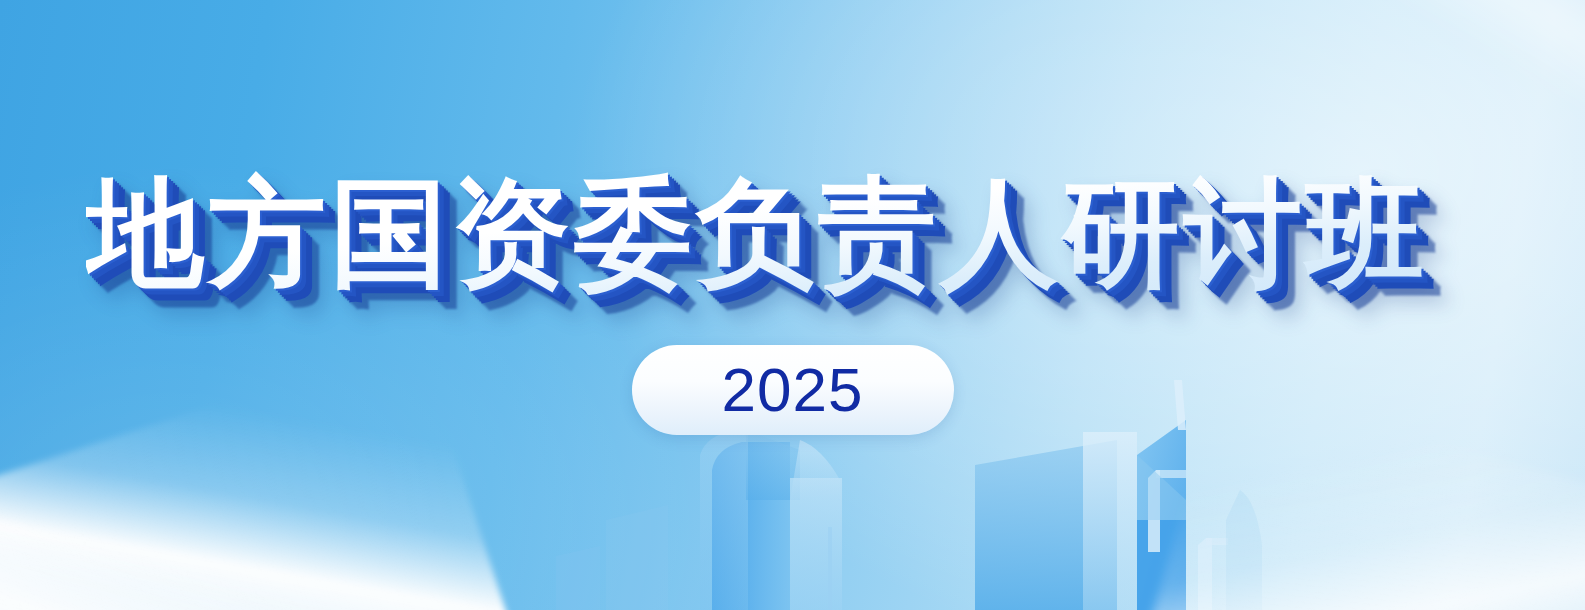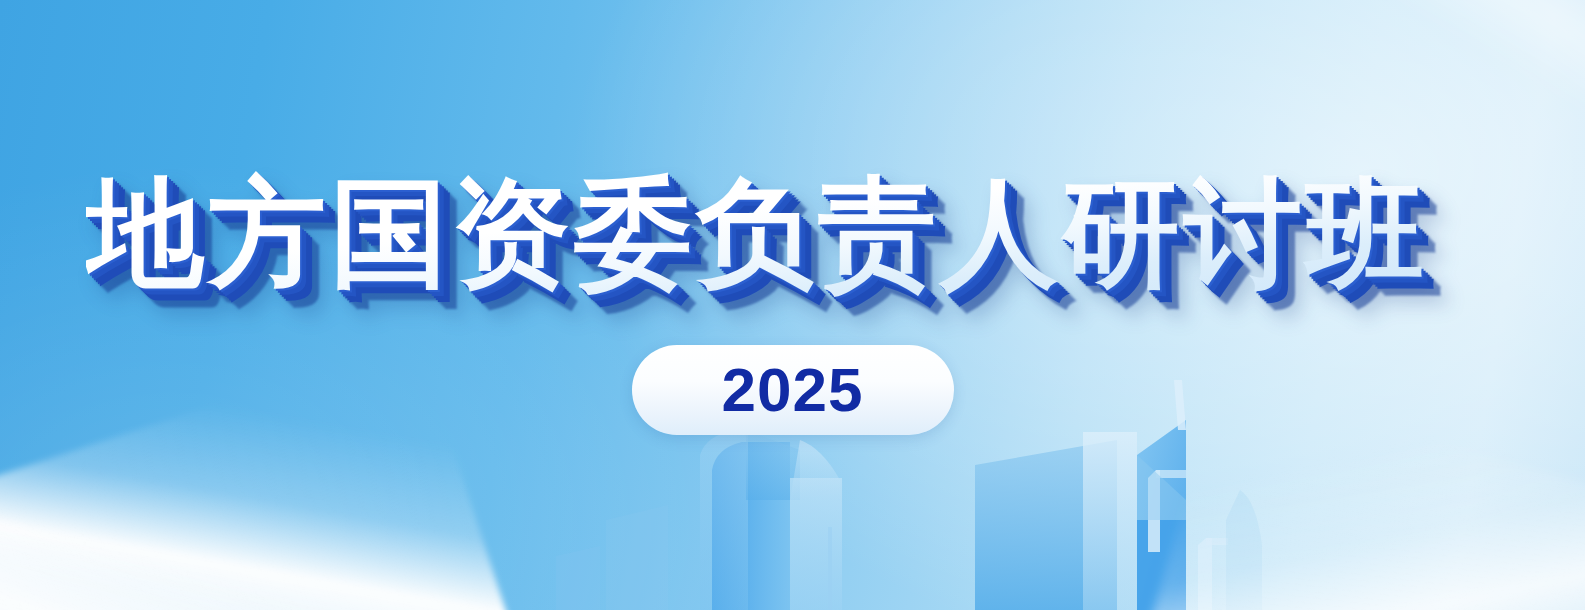--- a/index.html
+++ b/index.html
@@ -195,21 +195,21 @@
     background: linear-gradient(180deg,
         #ffffff 0%,
         #fbfdff 40%,
         #eaf3fc 78%,
         #dfeefb 100%);
     box-shadow: 0 4px 14px rgba(35,90,160,0.16);
   }
 
   .year-text {
     font-family: "Liberation Sans", "DejaVu Sans", sans-serif;
-    font-weight: 700;
+    font-weight: 400;
     font-size: 62px;
     line-height: 1;
     letter-spacing: 1px;
     color: #112BA4;
   }
 </style>
 </head>
 <body>
 
 <div id="banner">

